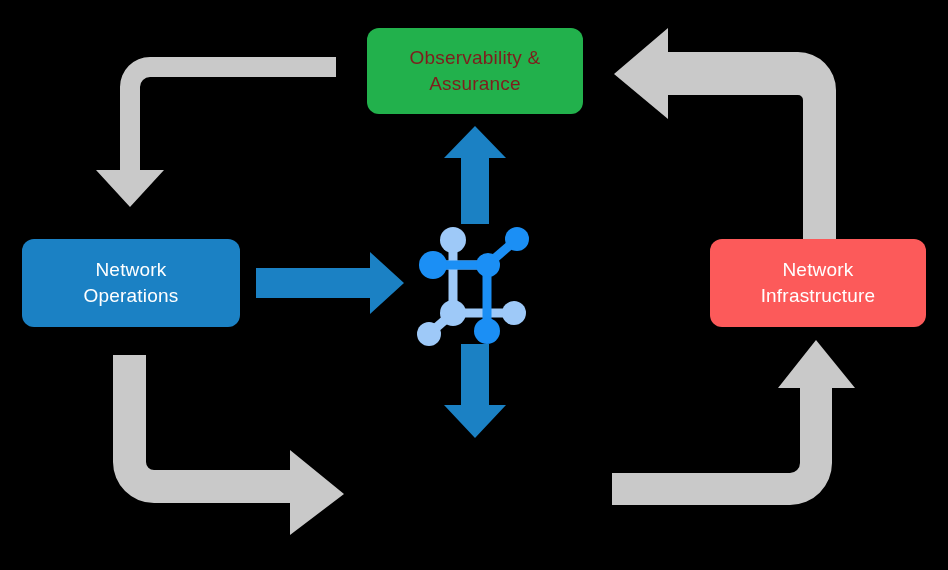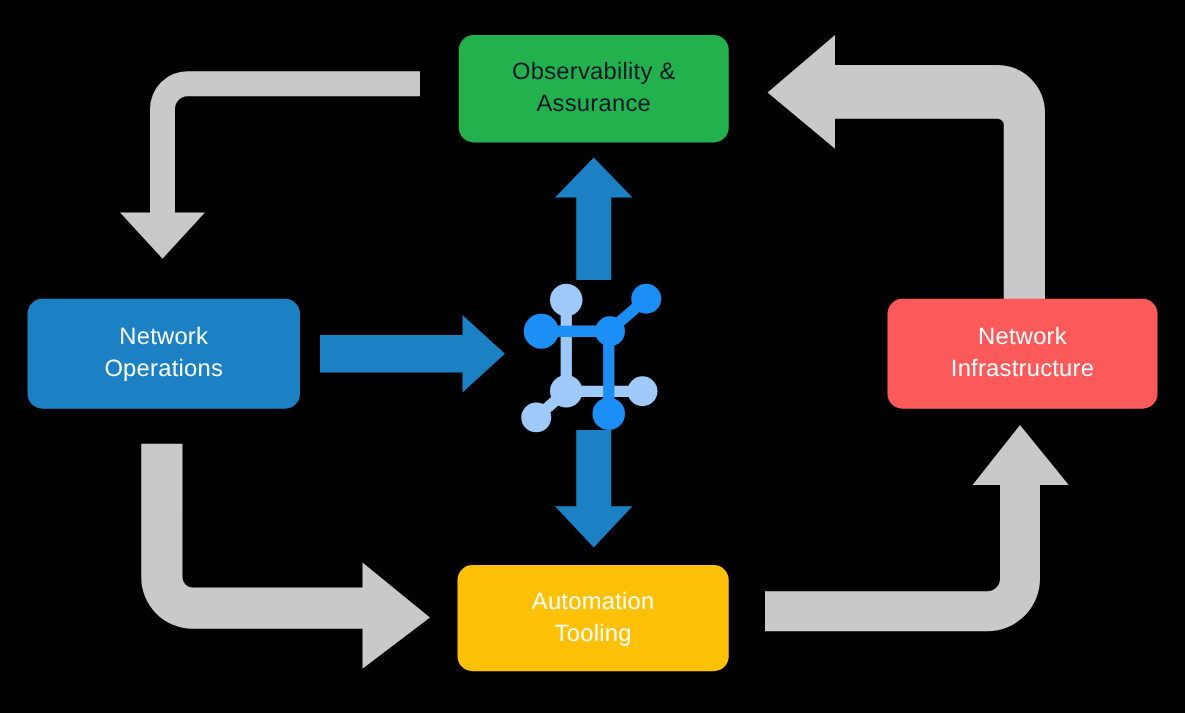--- a/index.html
+++ b/index.html
@@ -112,25 +112,23 @@
     <circle cx="40" cy="95" r="13" fill="#9ec9f8"></circle>
     <circle cx="101" cy="95" r="12" fill="#9ec9f8"></circle>
     <circle cx="16" cy="116" r="12" fill="#9ec9f8"></circle>
 
     <circle cx="20" cy="47" r="14" fill="#1b8ff5"></circle>
     <circle cx="75" cy="47" r="12" fill="#1b8ff5"></circle>
     <circle cx="104" cy="21" r="12" fill="#1b8ff5"></circle>
     <circle cx="74" cy="113" r="13" fill="#1b8ff5"></circle>
   </svg>
 
-  <div class="node-box" id="box-observability" style="background: rgb(34, 177, 76); color: #0f172a;">Observability &amp;
+  <div class="node-box" id="box-observability" style="background: rgb(34, 177, 76); color: #7f1d1d;">Observability &amp;
 Assurance</div>
 
   <div class="node-box" id="box-network-operations" style="background: rgb(27, 129, 196); color: rgb(255, 255, 255);">Network
 Operations</div>
 
   <div class="node-box" id="box-network-infrastructure" style="background: rgb(252, 90, 90); color: rgb(255, 255, 255);">Network
 Infrastructure</div>
 
-  <div class="node-box" id="box-automation-tooling" style="background: rgb(255, 193, 7); color: rgb(255, 255, 255);">Automation
-Tooling</div>
 
 </div>
 
 </body></html>

